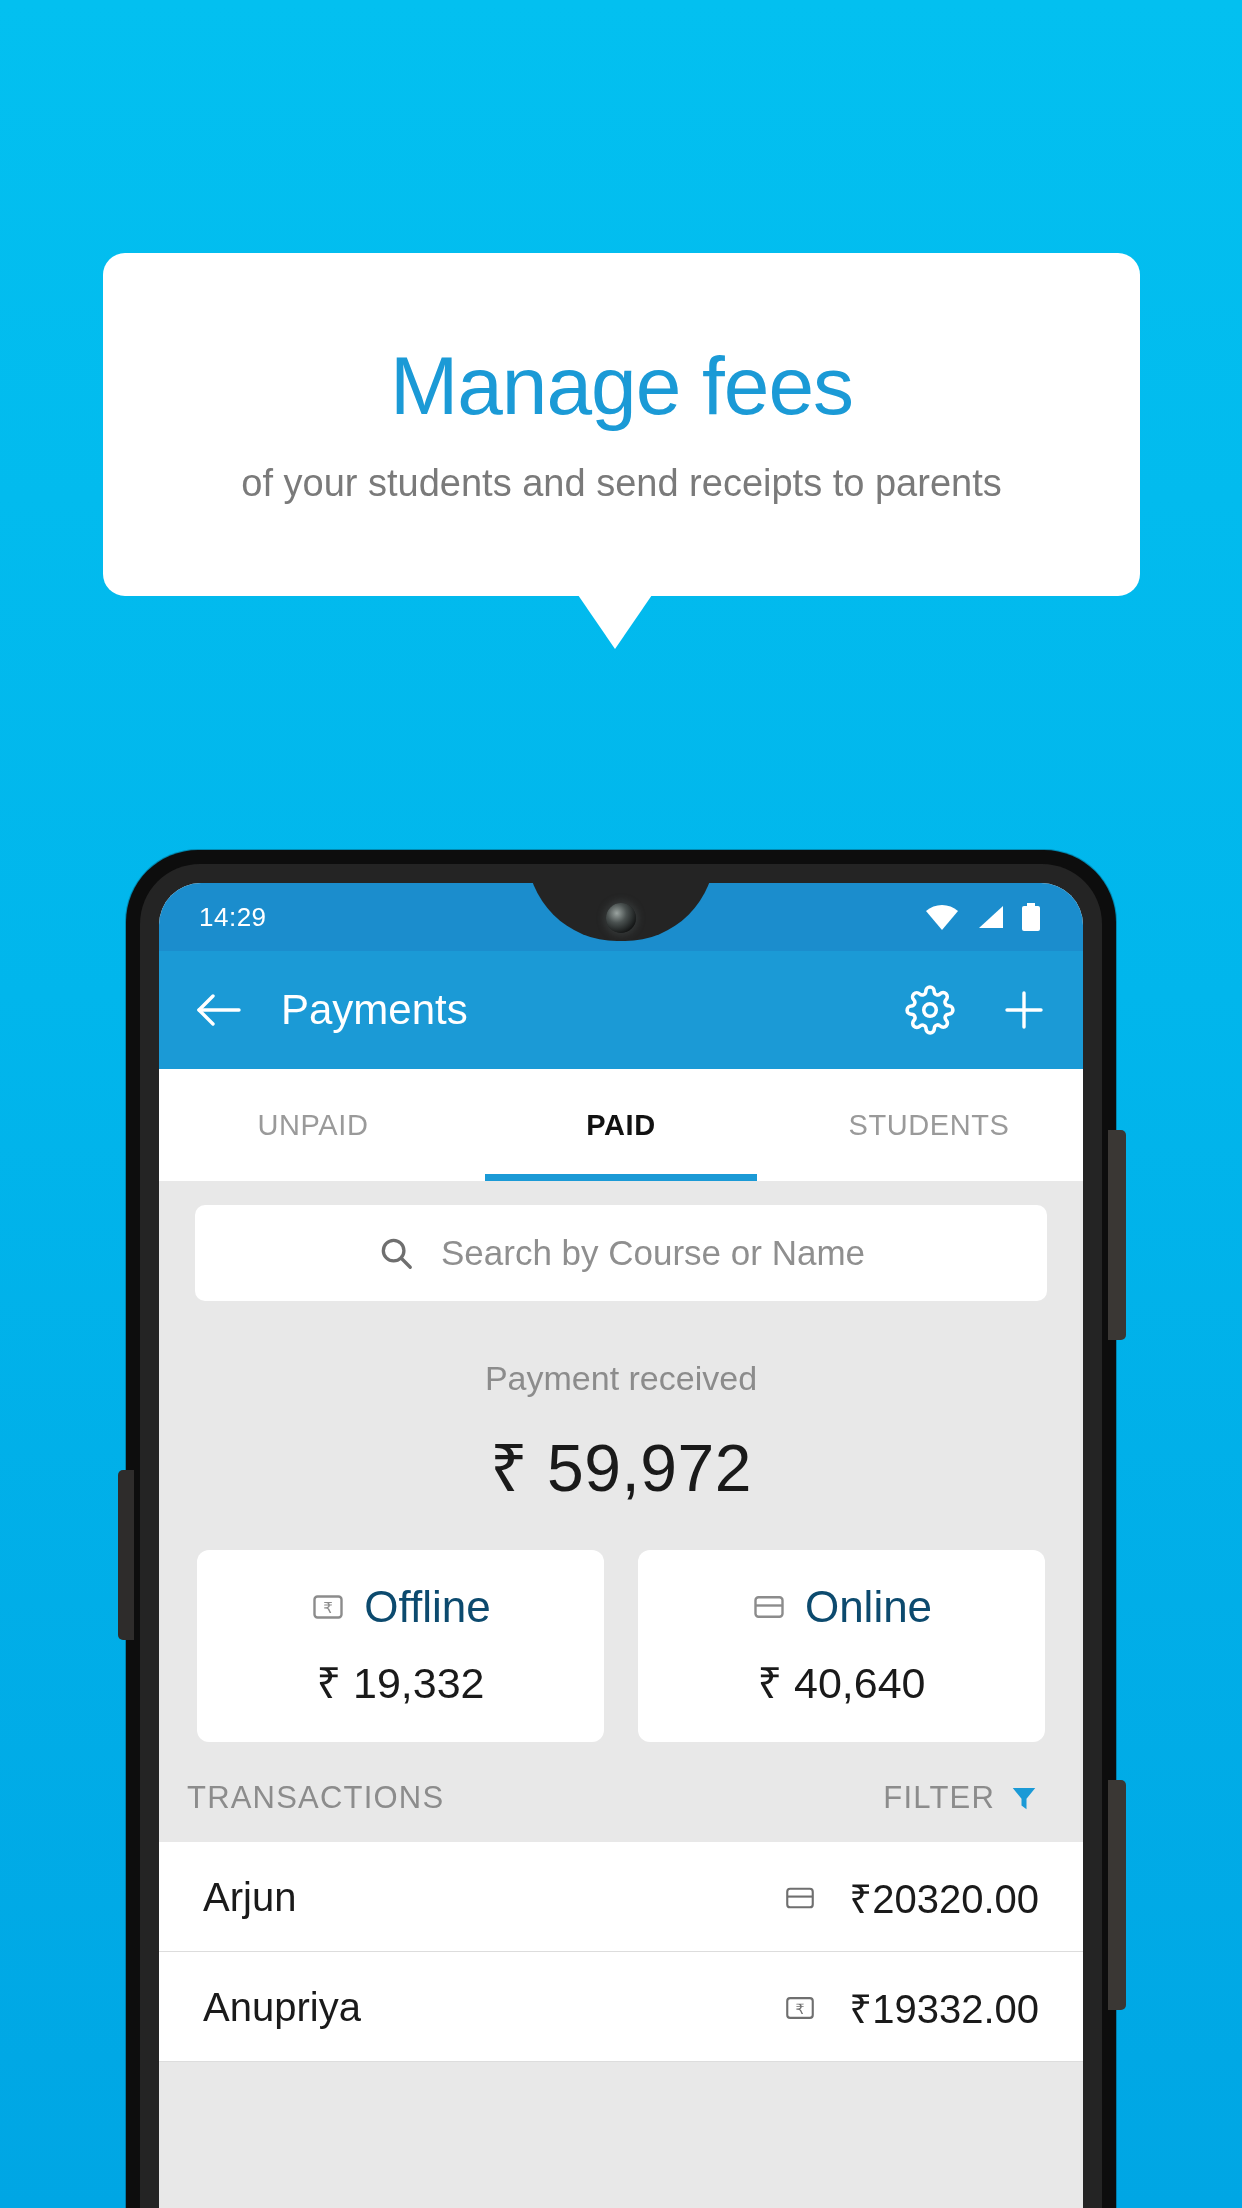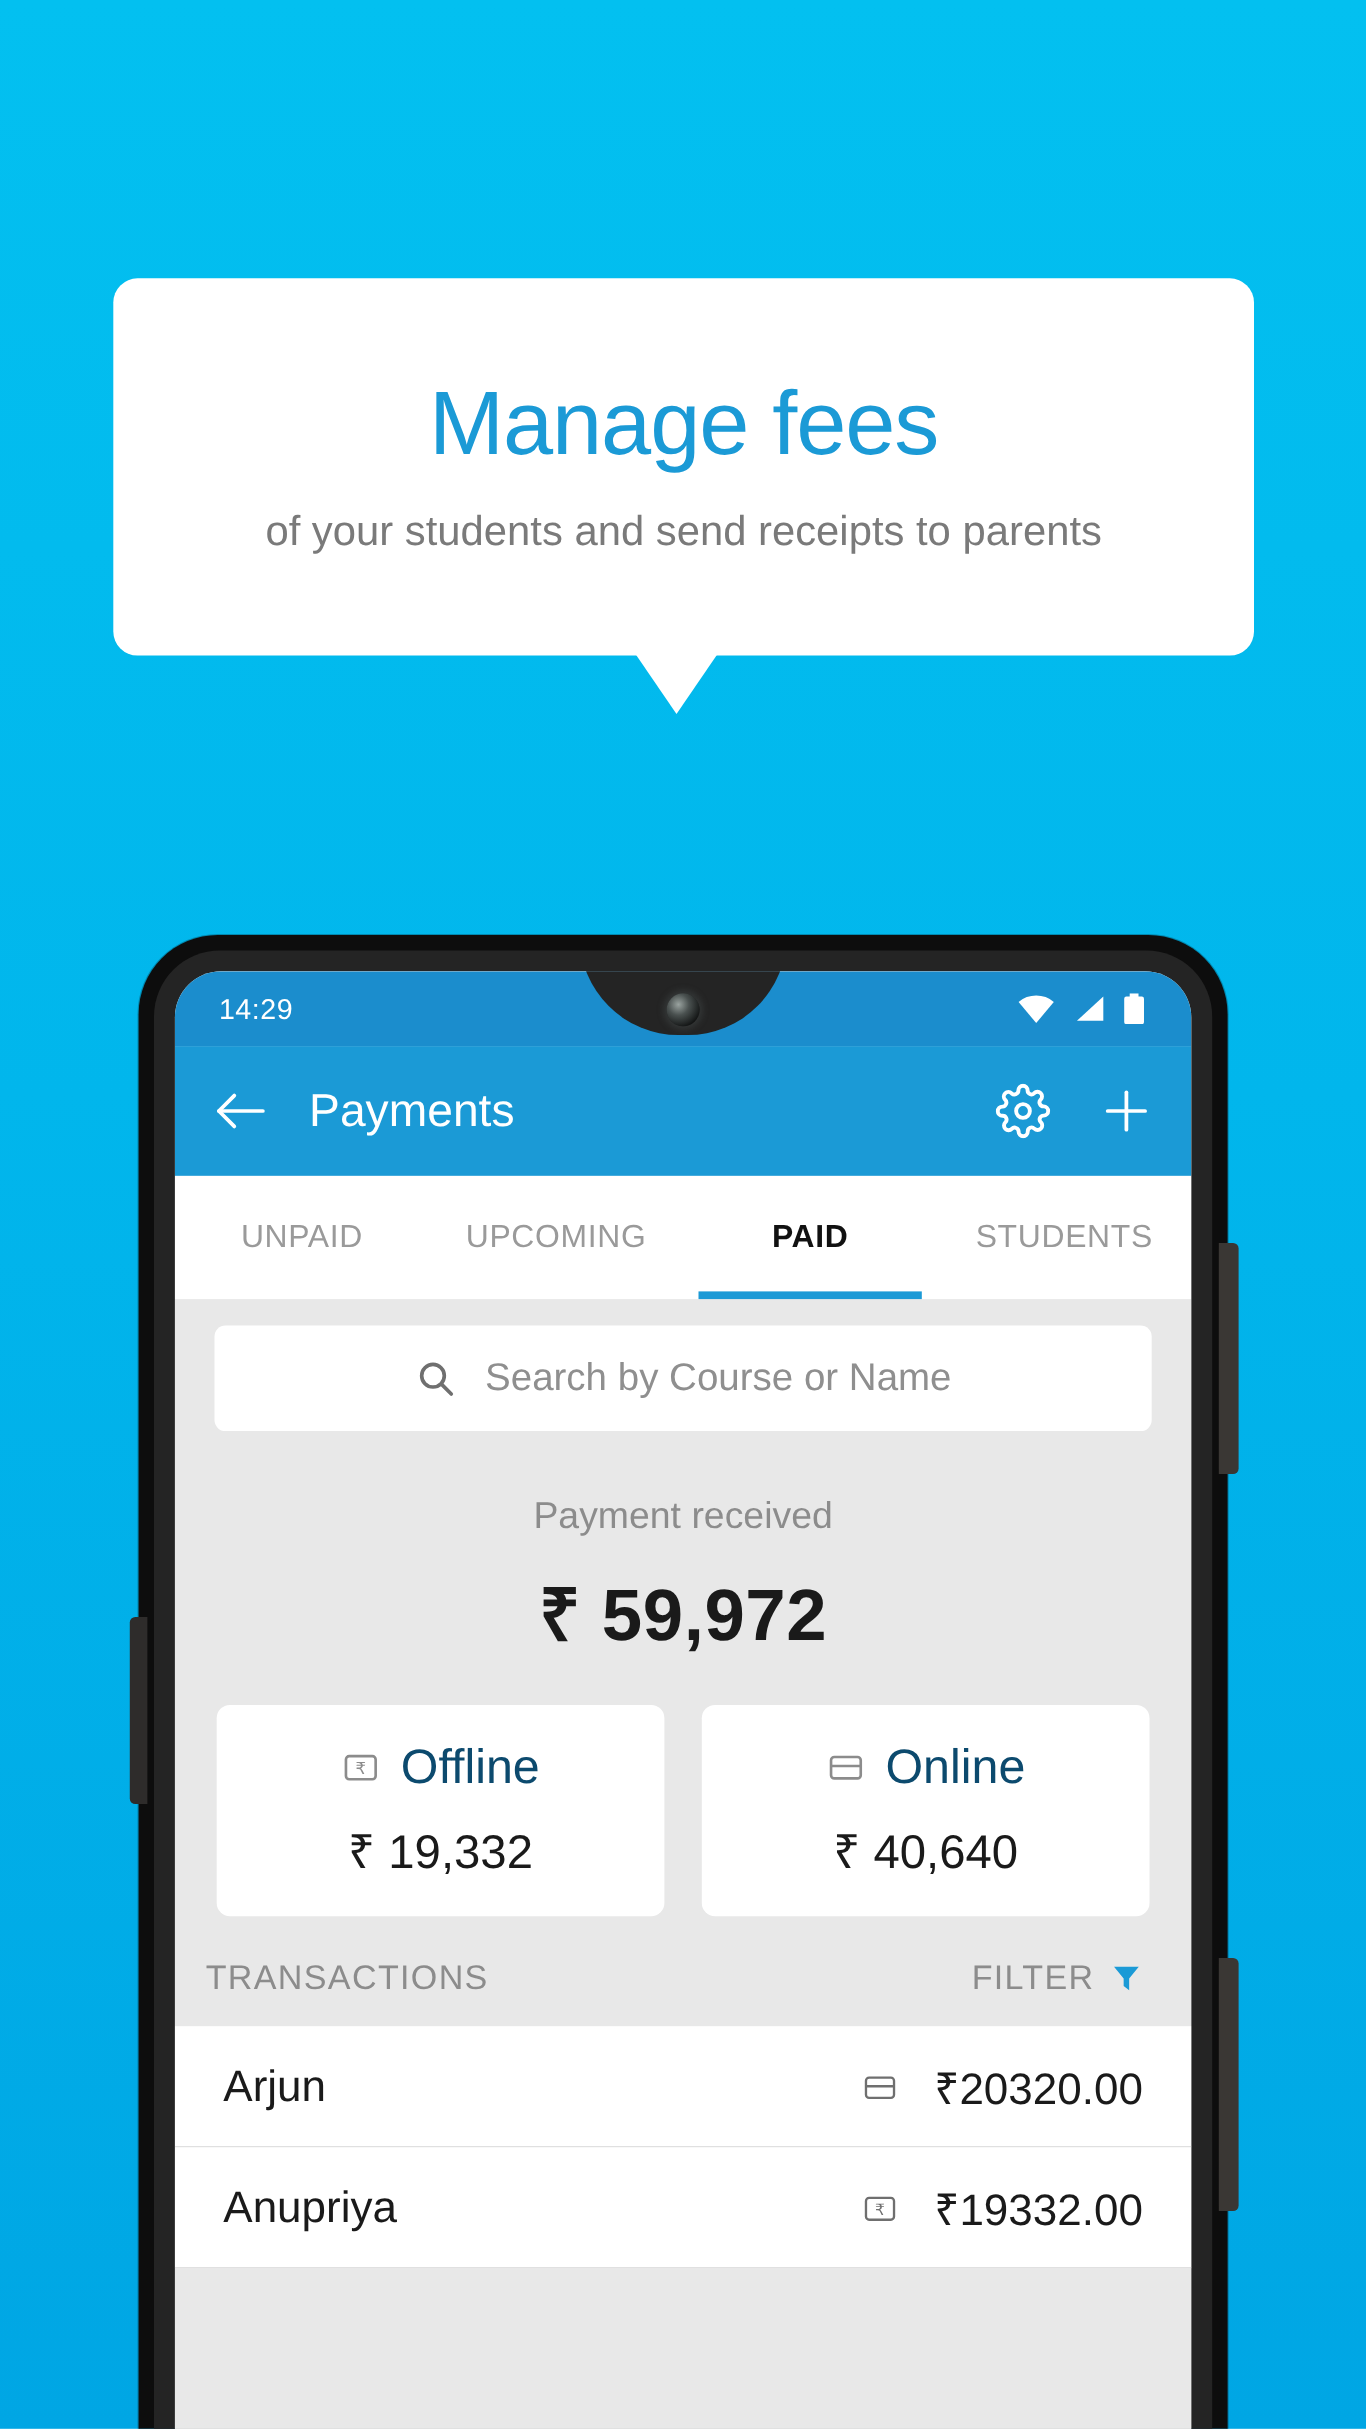--- a/index.html
+++ b/index.html
@@ -118,21 +118,21 @@
   .content{background:#e8e8e8;height:100%;}
   .search-wrap{padding:24px 36px 18px 36px;}
   .search-box{
     background:#fff;border-radius:10px;height:96px;
     display:flex;align-items:center;justify-content:center;gap:26px;
   }
   .search-ph{color:#8f8f8f;font-size:35px;}
 
   .summary{padding:40px 0 4px 0;text-align:center;}
   .summary-label{color:#8c8c8c;font-size:34px;}
-  .summary-amount{color:#1a1a1a;font-size:66px;font-weight:700;margin-top:22px;letter-spacing:.5px;}
+  .summary-amount{color:#1a1a1a;font-size:66px;font-weight:400;margin-top:22px;letter-spacing:.5px;}
 
   .split-row{display:flex;gap:34px;padding:36px 38px 0 38px;}
   .split-card{
     flex:1;background:#fff;border-radius:12px;height:192px;
     display:flex;flex-direction:column;align-items:center;justify-content:center;
   }
   .split-head{display:flex;align-items:center;gap:18px;}
   .split-name{color:#0c4a6e;font-size:44px;}
   .split-amount{color:#1a1a1a;font-size:43px;margin-top:20px;}
 
@@ -216,21 +216,20 @@
           <svg width="46" height="46" viewBox="0 0 46 46" fill="none" stroke="#ffffff" stroke-width="3.4" stroke-linecap="round">
             <path d="M23 6 V40"></path>
               <path d="M6 23 H40"></path>
           </svg>
         </span>
       </span>
     </div>
 
     <div class="tabs">
       <div class="tab">UNPAID</div>
-      <div class="tab">UPCOMING</div>
       <div class="tab active">PAID</div>
       <div class="tab">STUDENTS</div>
     </div>
 
     <div class="content">
 
       <div class="search-wrap">
         <div class="search-box">
           <span class="icon">
             <svg width="38" height="38" viewBox="0 0 24 24" fill="none" stroke="#6f6f6f" stroke-width="2.1" stroke-linecap="round">

